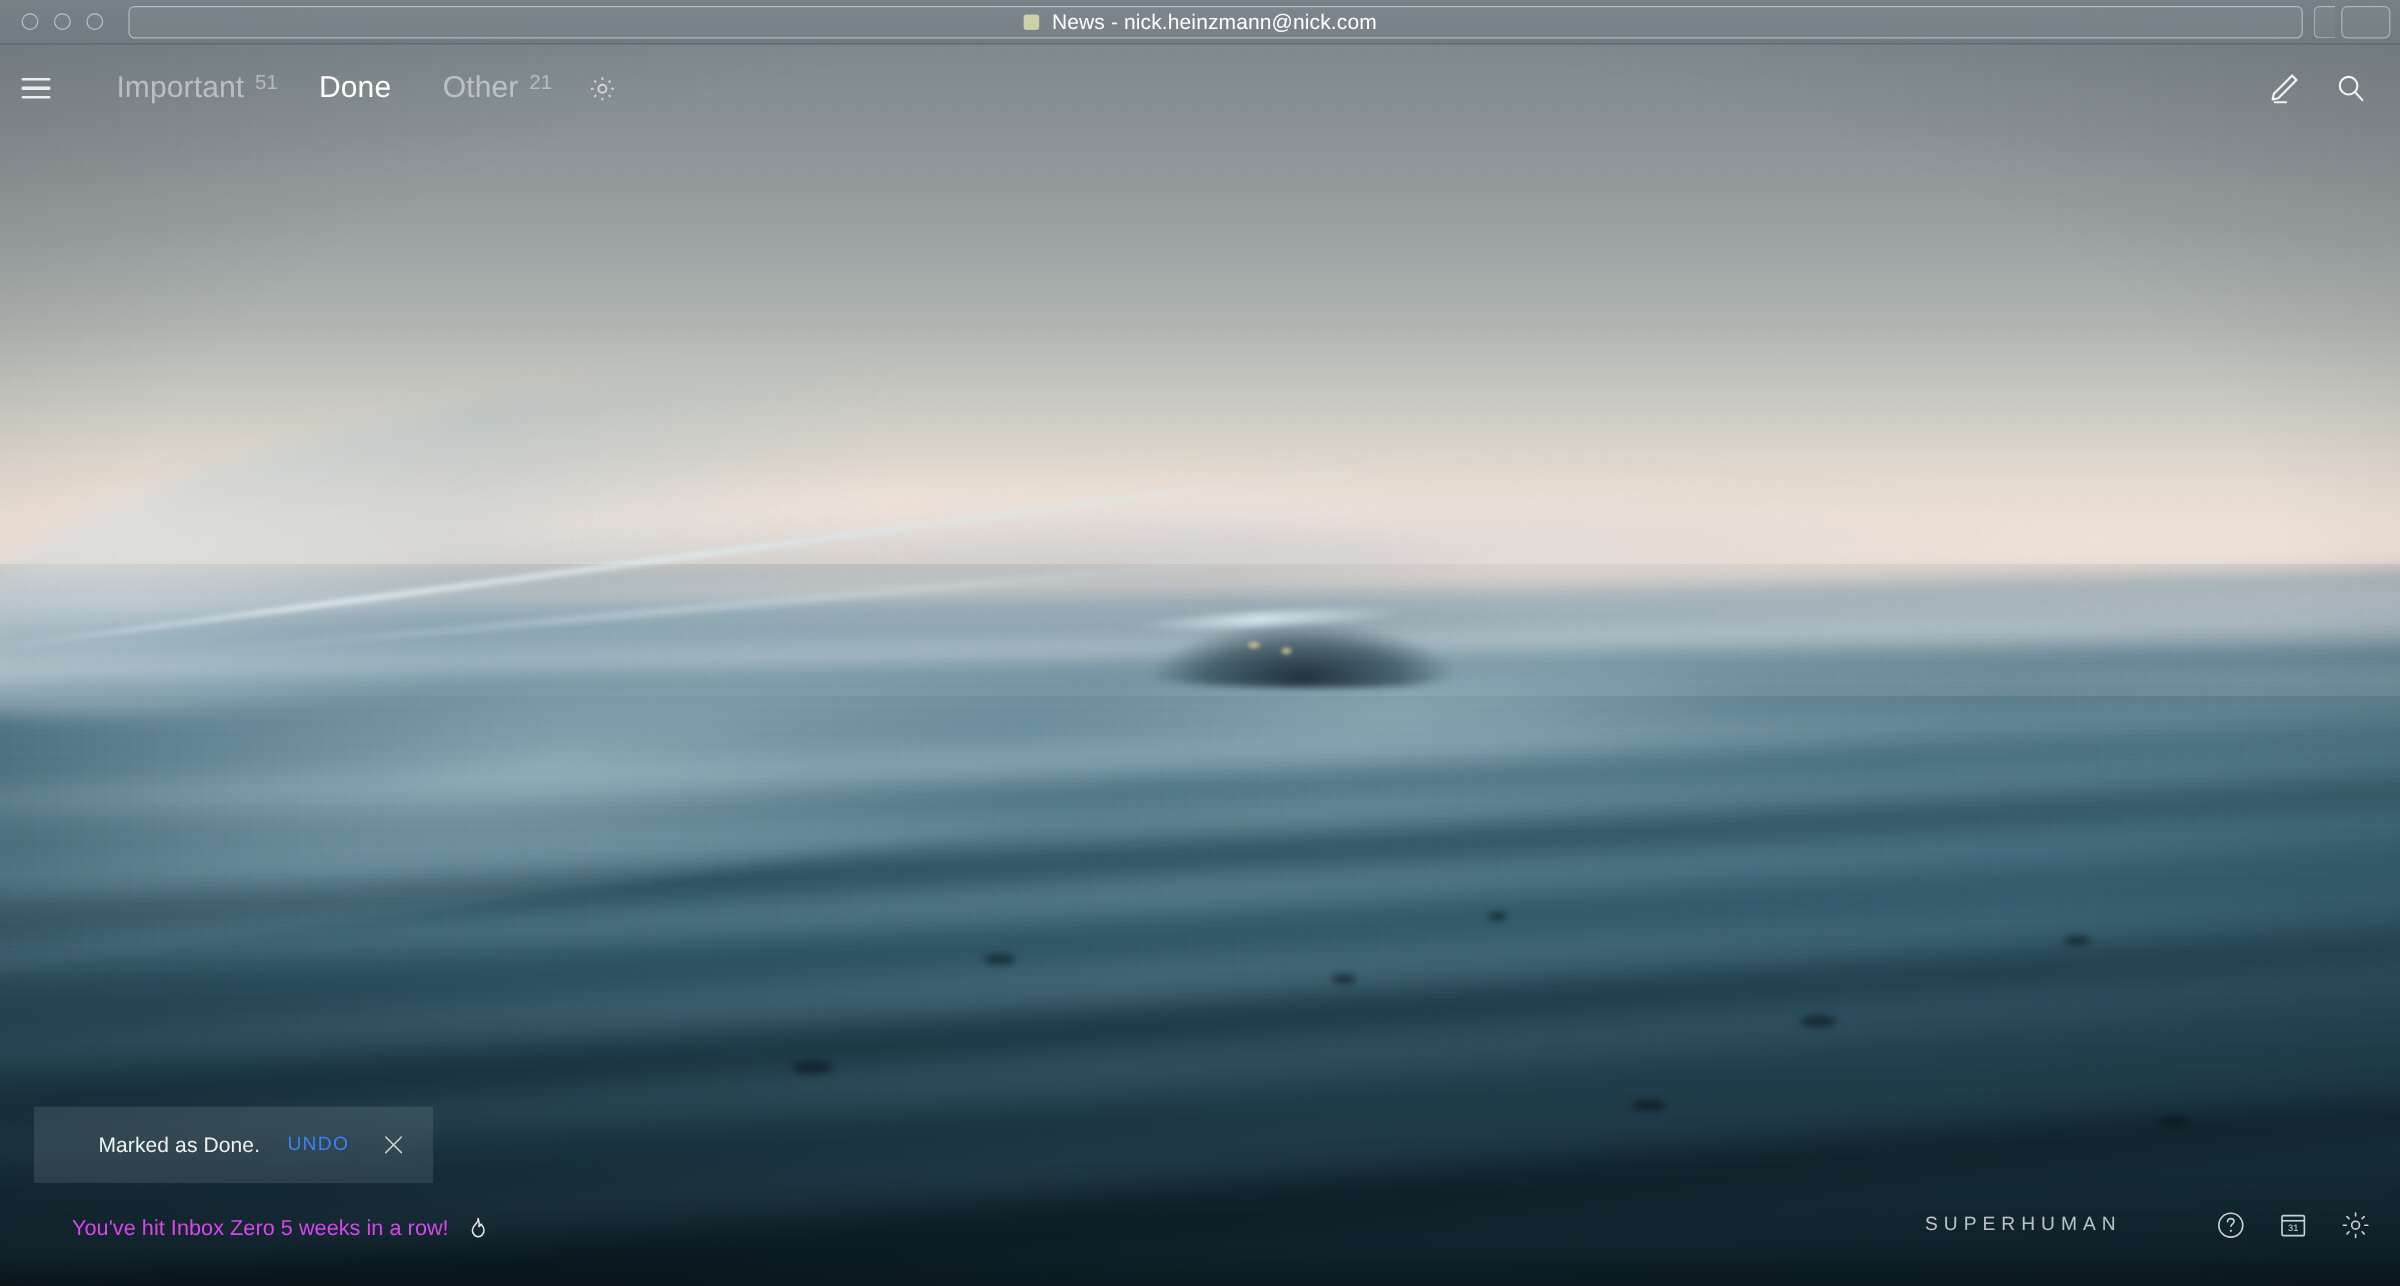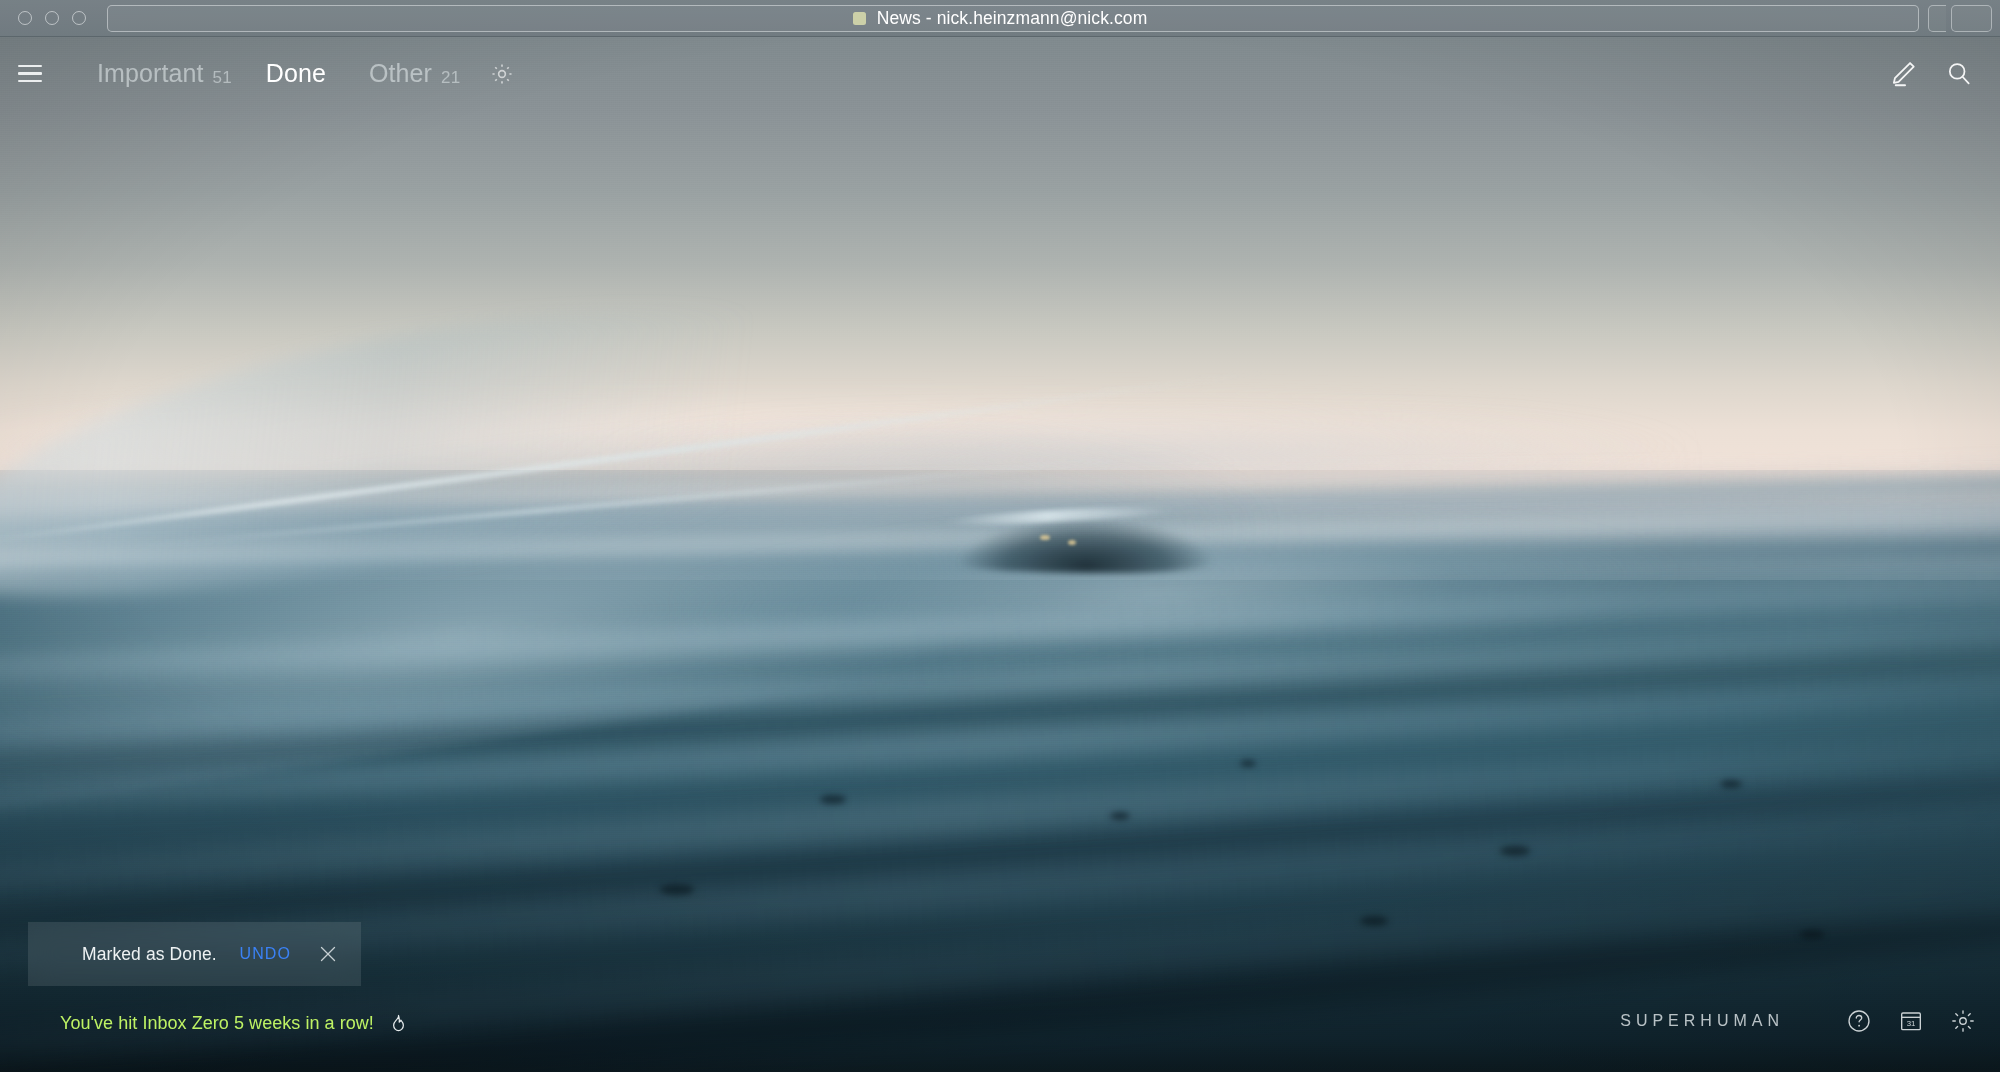--- a/index.html
+++ b/index.html
@@ -236,21 +236,21 @@
   }
   .hamburger {
     width:32px; height:32px;
     display:flex; flex-direction:column; justify-content:center; gap:5px;
     padding:0 4px; cursor:pointer; flex:none;
   }
   .hamburger i { display:block; height:2.4px; background:rgba(245,247,248,.92); border-radius:1px; }
 
   .split-nav { display:flex; align-items:baseline; gap:0; margin-left:34px; }
   .split {
-    display:flex; align-items:flex-end; gap:9px;
+    display:flex; align-items:flex-start; gap:9px;
     padding:0 17px; cursor:pointer;
     white-space:nowrap;
   }
   .split .name { font-size:25px; color:rgba(228,234,236,.58); letter-spacing:.1px; }
   .split .cnt  { font-size:17px; color:rgba(226,232,234,.54); letter-spacing:.2px; }
   .split.active .name { color:#ffffff; }
 
   .gear-nav {
     margin-left:12px; width:26px; height:26px;
     cursor:pointer; opacity:.62; align-self:center;
@@ -282,33 +282,33 @@
     margin-left:26px; width:22px; height:22px; cursor:pointer; opacity:.82;
   }
   .toast .xclose svg { display:block; }
 
   
   .statusline {
     position:absolute; left:60px; top:1013px;
     display:flex; align-items:center; gap:14px;
     z-index:35;
   }
-  .statusline .txt { font-size:18px; color:#bef264; letter-spacing:.05px; }
+  .statusline .txt { font-size:18px; color:#d946ef; letter-spacing:.05px; }
   .flame { width:21px; height:21px; opacity:.95; }
   .flame svg { display:block; }
 
   .brandline {
     position:absolute; right:24px; top:1008px;
     display:flex; align-items:center; gap:26px;
     z-index:35;
   }
   .wordmark {
     font-size:16px; letter-spacing:5.0px;
     color:rgba(228,234,236,.80);
-    margin-right:36px;
+    margin-right:52px;
     white-space:nowrap;
   }
   .btm-icon { width:26px; height:26px; cursor:pointer; opacity:.88; }
   .btm-icon svg { display:block; }
 </style>
 </head>
 <body>
 
 <div id="app">
 

